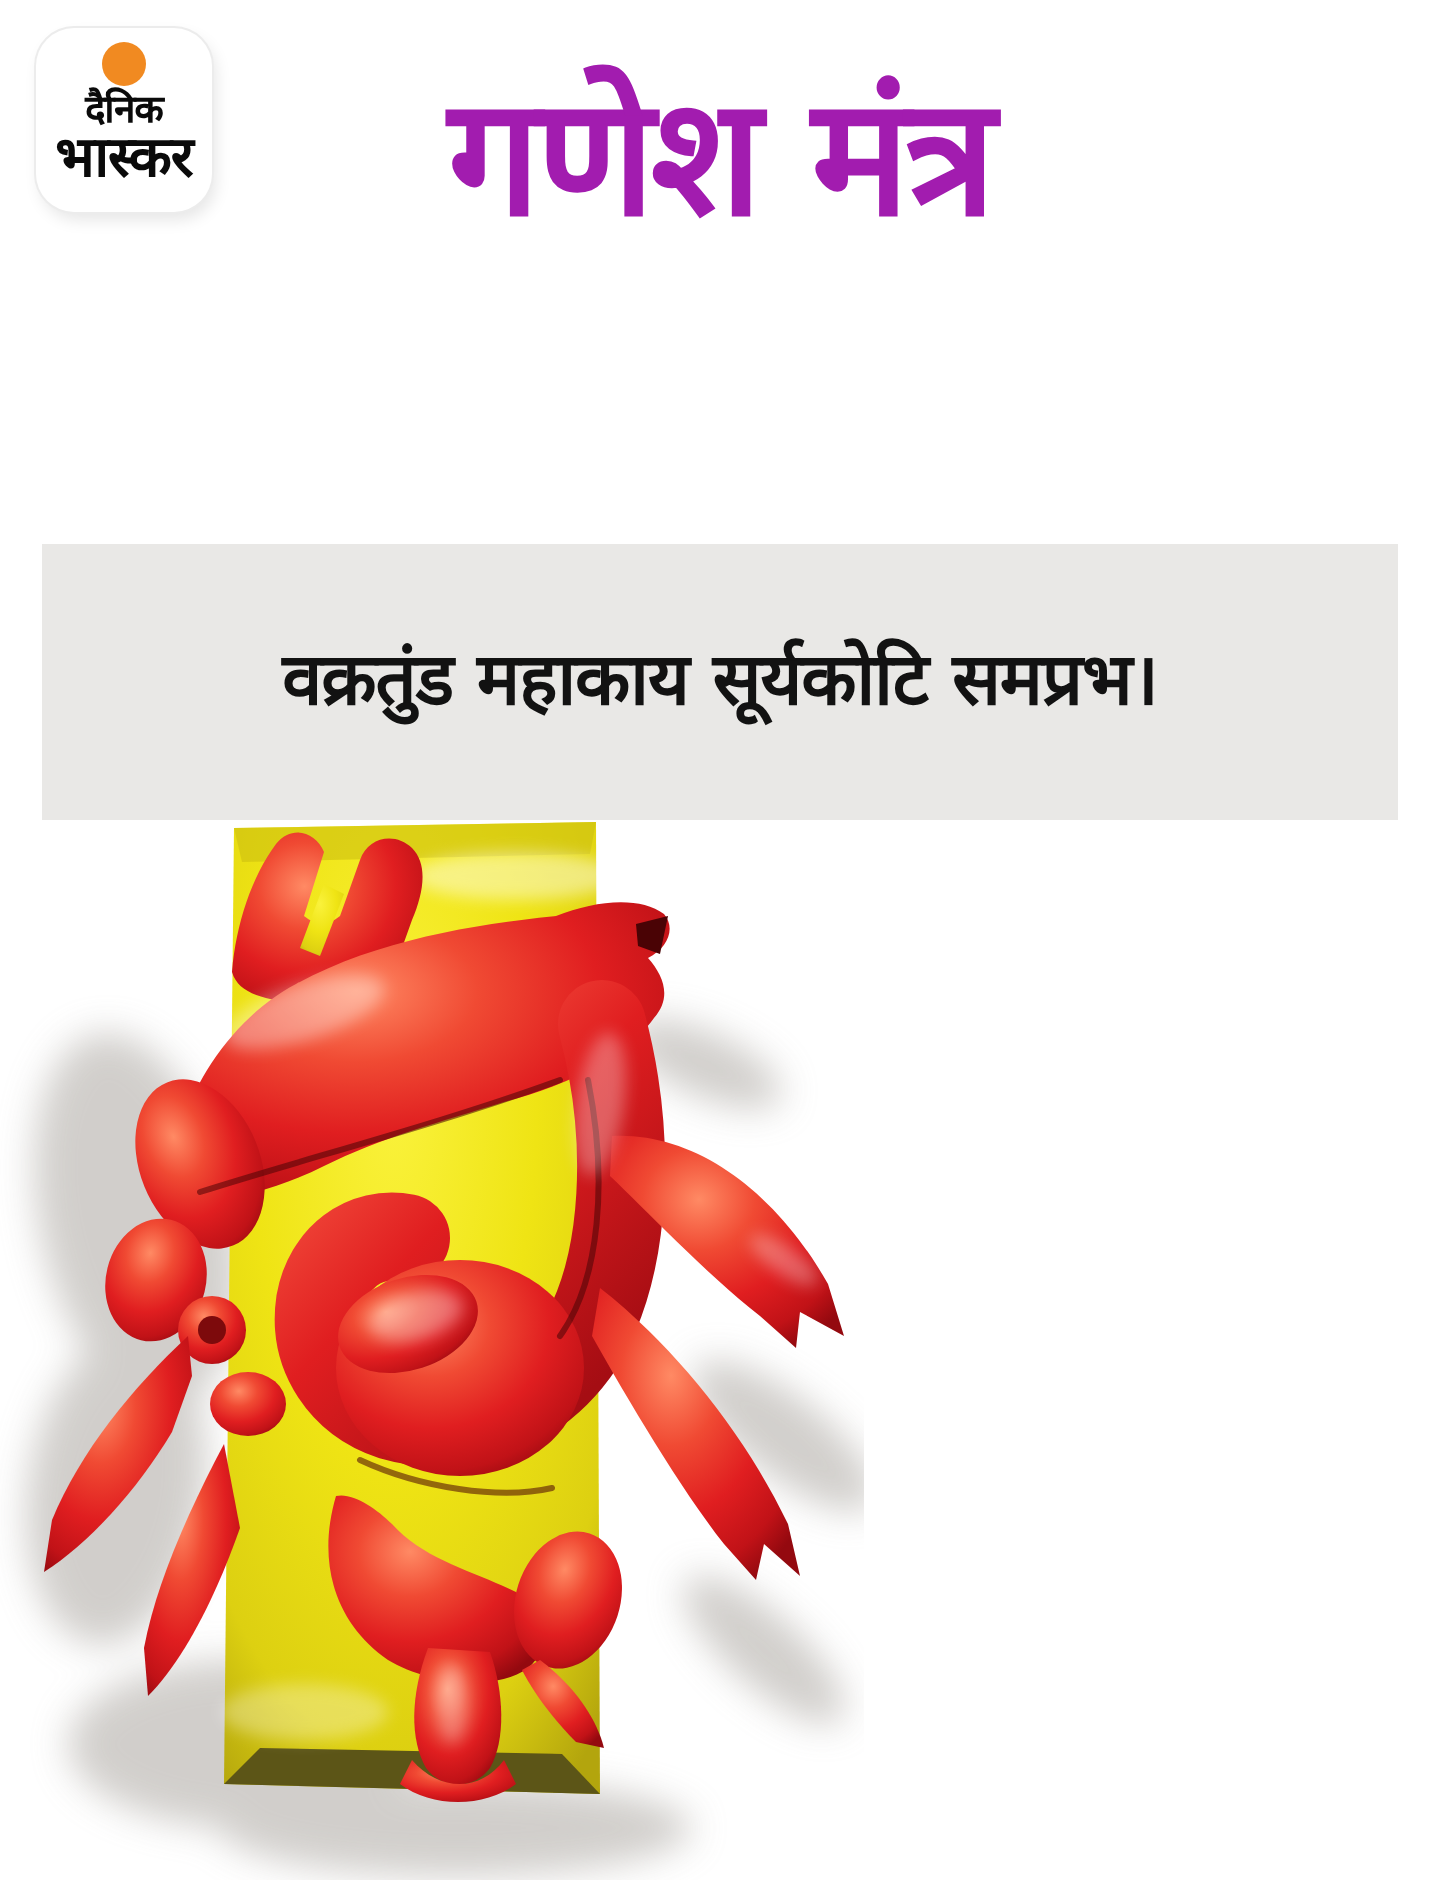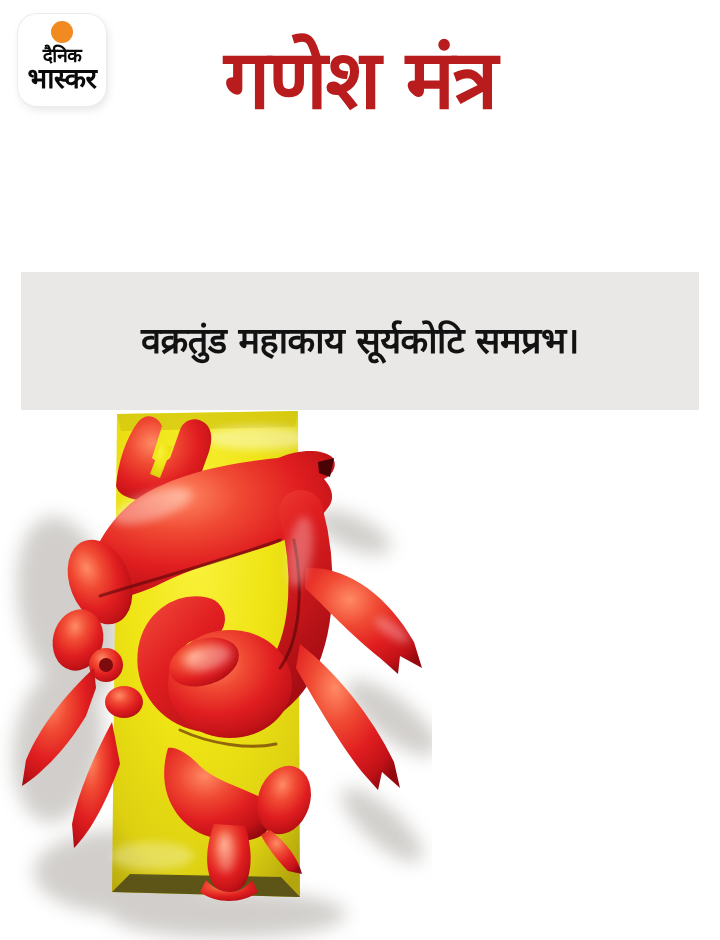--- a/index.html
+++ b/index.html
@@ -16,21 +16,21 @@
     padding-top:7px;
   }
   .logo-dot { width:22px; height:22px; border-radius:50%; background:#f18a21; margin-bottom:3px; }
   .logo-line { font-weight:bold; color:#0a0a0a; line-height:1.02; letter-spacing:-0.5px; }
   .logo-line1 { font-size:19px; }
   .logo-line2 { font-size:28px; }
 
   
   .title {
     position:absolute; left:0; top:26px; width:720px; text-align:center;
-    font-weight:800; color:#b91c1c; font-size:82px; line-height:107px; letter-spacing:-2px;
+    font-weight:800; color:#a21caf; font-size:82px; line-height:107px; letter-spacing:-2px;
   }
 
   
   .mantra-box {
     position:absolute; left:21px; top:272px; width:678px; height:138px;
     background:#e9e8e6; display:flex; flex-direction:column;
     align-items:center; justify-content:center; gap:16px;
   }
   .mantra-line {
     font-size:36px; font-weight:bold; color:#121212; line-height:52px;

